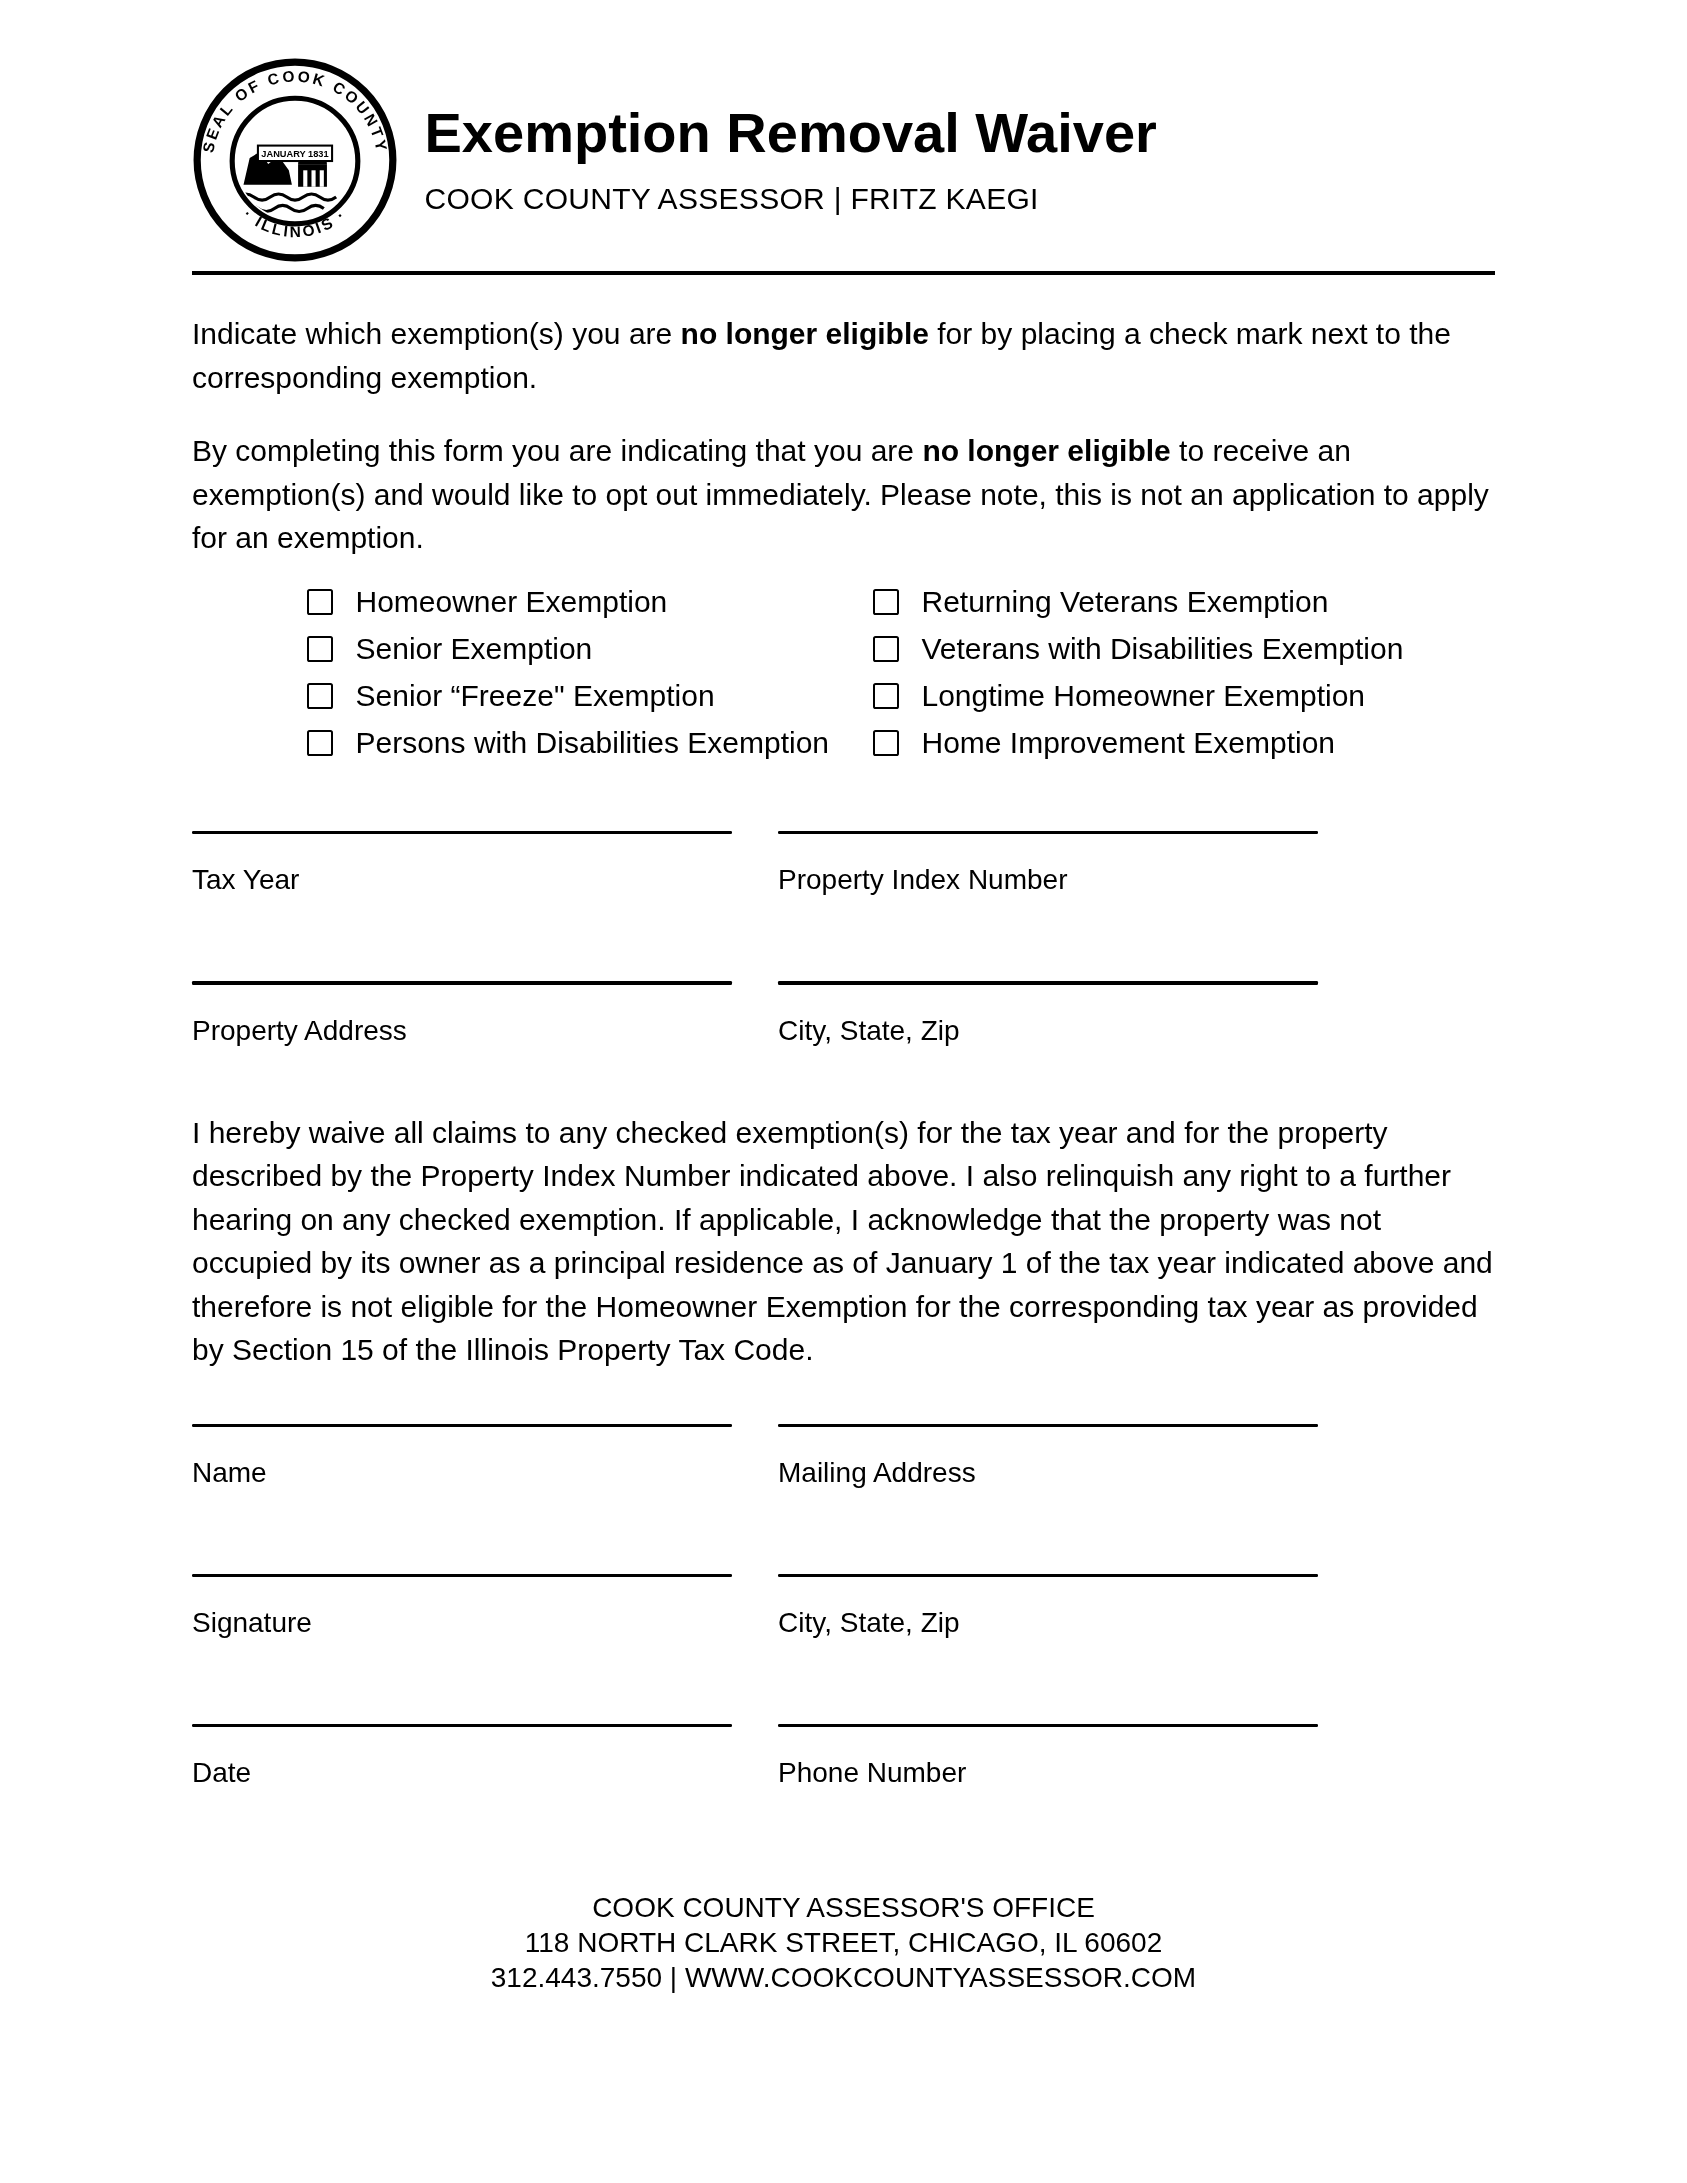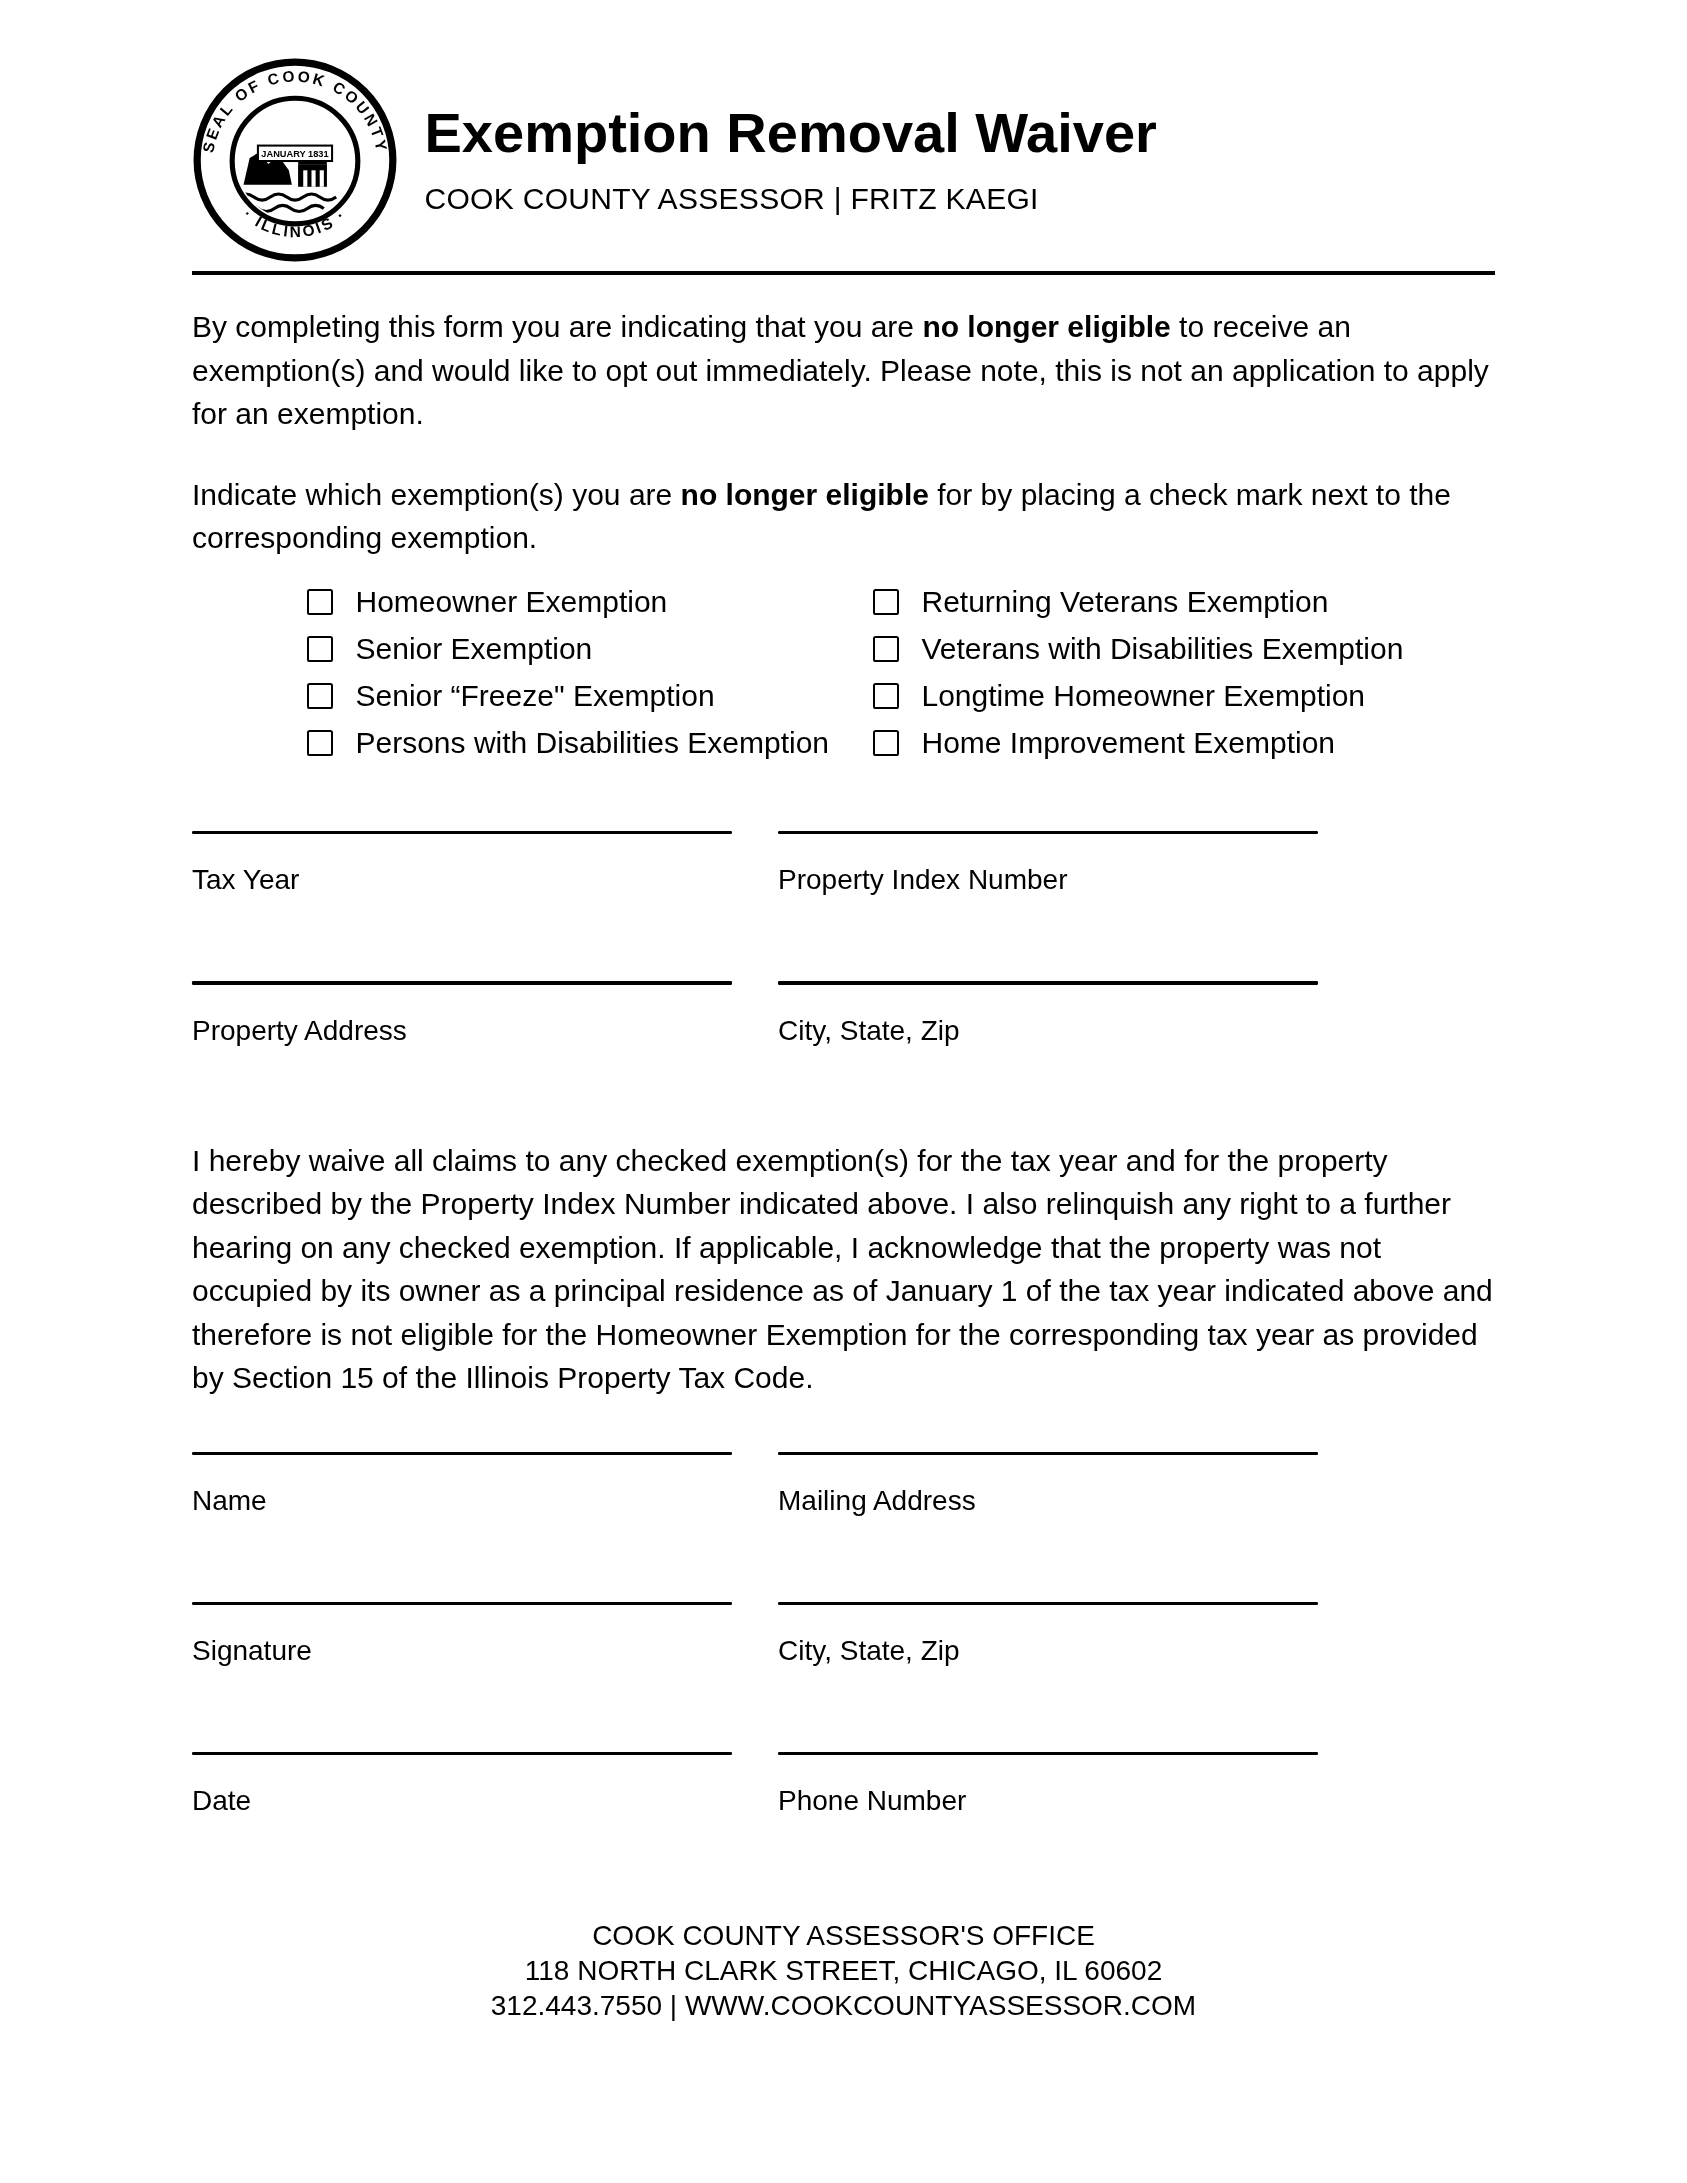--- a/index.html
+++ b/index.html
@@ -38,21 +38,21 @@
   .cb-box { width:22px; height:22px; border:2.6px solid #000; border-radius:2.6px; background:#fff; flex:0 0 auto; }
   .cb-label { font-size:30px;text-align:center; }
 
   .fields-top { margin-top:65px; }
   .fields-bottom { margin-top:52px; }
   .field-row { display:grid; grid-template-columns:540px 540px; column-gap:46px; margin-bottom:85px; }
   .field-row:last-child { margin-bottom:0; }
   .field-line { height:3.3px; background:#000; border-radius:1.3px; }
   .field-label { font-size:28px; margin-top:30px; }
 
-  .waiver { margin-top:92px; }
+  .waiver { margin-top:64px; }
 
   .footer { margin-top:102px; text-align:center; font-size:28px; line-height:1.24; }
 </style>
 </head>
 <body>
 
 <div class="page">
 
 
   <div class="header-row">
@@ -84,23 +84,23 @@
       </g>
     </svg>
     <div class="title-block">
       <div class="title">Exemption Removal Waiver</div>
       <div class="subtitle">COOK COUNTY ASSESSOR | FRITZ KAEGI</div>
     </div>
   </div>
 
   <div class="divider"></div>
 
+  <div class="para p2"><span>Indicate which exemption(s) you are </span><span class="bold">no longer eligible</span><span> for by placing a check mark next to the corresponding exemption.</span></div>
+
   <div class="para p1"><span>By completing this form you are indicating that you are </span><span class="bold">no longer eligible</span><span> to receive an exemption(s) and would like to opt out immediately. Please note, this is not an application to apply for an exemption.</span></div>
-
-  <div class="para p2"><span>Indicate which exemption(s) you are </span><span class="bold">no longer eligible</span><span> for by placing a check mark next to the corresponding exemption.</span></div>
 
   <div class="cb-grid">
     <div class="cb-col cb-col-left">
       <div class="cb-item">
         <span class="cb-box"></span>
         <span class="cb-label">Homeowner Exemption</span>
       </div>
       <div class="cb-item">
         <span class="cb-box"></span>
         <span class="cb-label">Senior Exemption</span>

